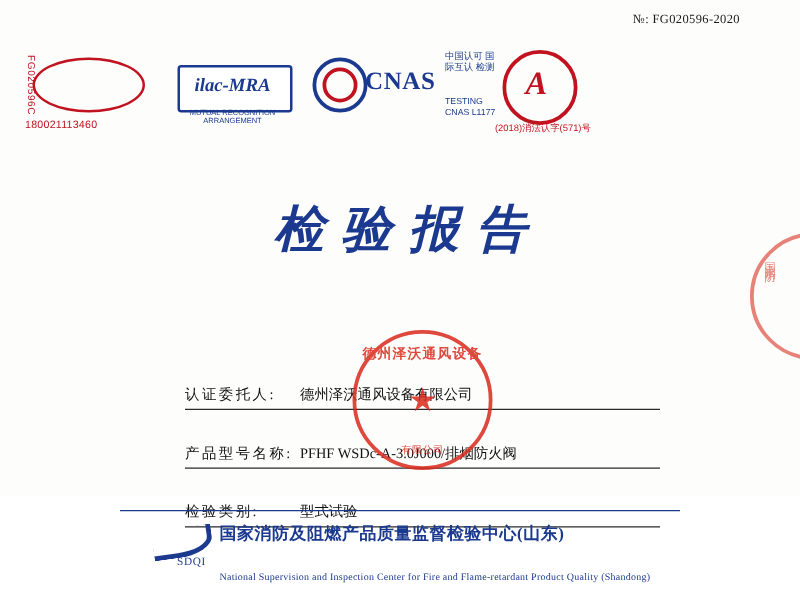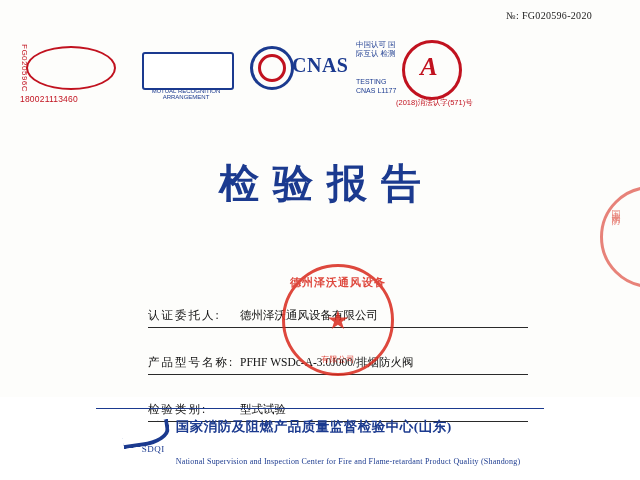--- a/index.html
+++ b/index.html
@@ -227,20 +227,21 @@
     top: 156px;
     left: 0;
     width: 640px;
     text-align: center;
     font-size: 40px;
     font-weight: bold;
     letter-spacing: 14px;
     color: #1b3a8f;
     text-indent: 14px;
     font-family: "Liberation Serif", serif;
+    font-style: italic;
   }
   .title-en {
     position: absolute;
     top: 208px;
     left: 0;
     width: 640px;
     text-align: center;
     font-size: 22px;
     font-weight: bold;
     letter-spacing: 3px;
@@ -422,20 +423,21 @@
   <div class="logo-band">
 
     <div class="cma">
       <div class="cma-ring"></div>
       <div class="cma-vert">FG020596C</div>
       <div class="cma-num">180021113460</div>
     </div>
 
     <div class="ilac">
       <div class="ilac-box"></div>
+      <div class="ilac-text">ilac-MRA</div>
       <div class="ilac-sub">MUTUAL RECOGNITION ARRANGEMENT</div>
     </div>
 
     <div class="cnas">
       <div class="cnas-mark">
         <div class="ring1"></div>
         <div class="ring2"></div>
       </div>
       <div class="cnas-word">CNAS</div>
       <div class="cnas-zh">中国认可 国际互认 检测</div>

